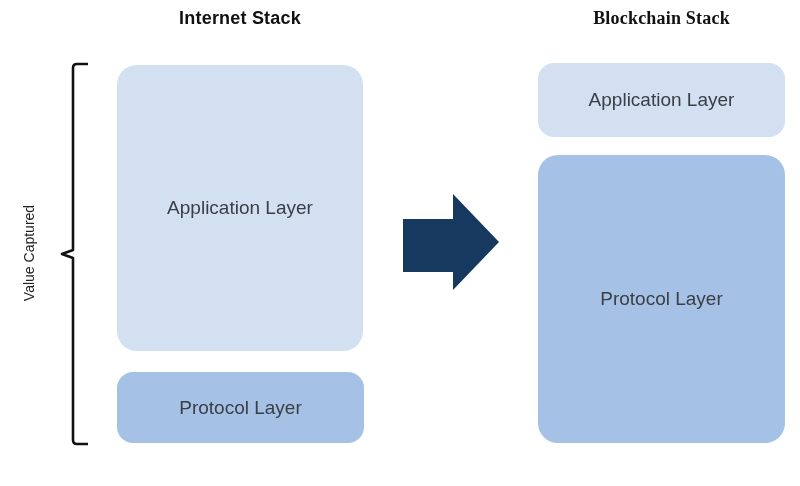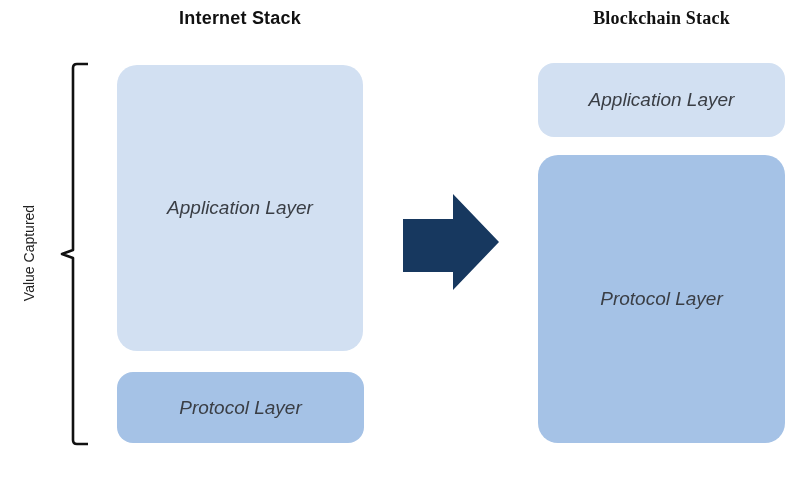--- a/index.html
+++ b/index.html
@@ -32,21 +32,20 @@
     color: var(--title-text);
     letter-spacing: 0.2px;
   }
   .stack-title.left  { left: 117px; width: 246px; }
   .stack-title.right { left: 538px; width: 247px; font-family: Liberation Serif, serif; }
   .box {
     position: absolute;
     display: flex;
     align-items: center;
     justify-content: center;
-    font-style: italic;
   }
   .box-label {
     font-size: 19px;
     color: var(--label-text);
   }
   .box.left-app    { left: 117px; top: 65px;  width: 246px; height: 286px; border-radius: 20px; background: var(--light-blue); }
   .box.left-proto  { left: 117px; top: 372px; width: 247px; height: 71px;  border-radius: 16px; background: var(--medium-blue); }
   .box.right-app   { left: 538px; top: 63px;  width: 247px; height: 74px;  border-radius: 16px; background: var(--light-blue); }
   .box.right-proto { left: 538px; top: 155px; width: 247px; height: 288px; border-radius: 20px; background: var(--medium-blue); }
   .value-captured {

